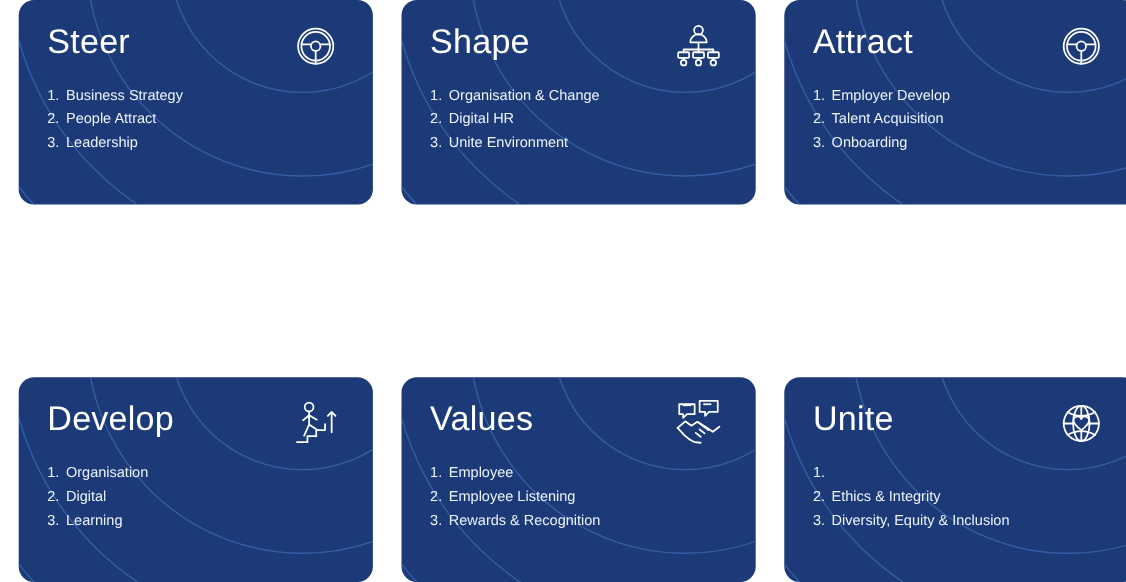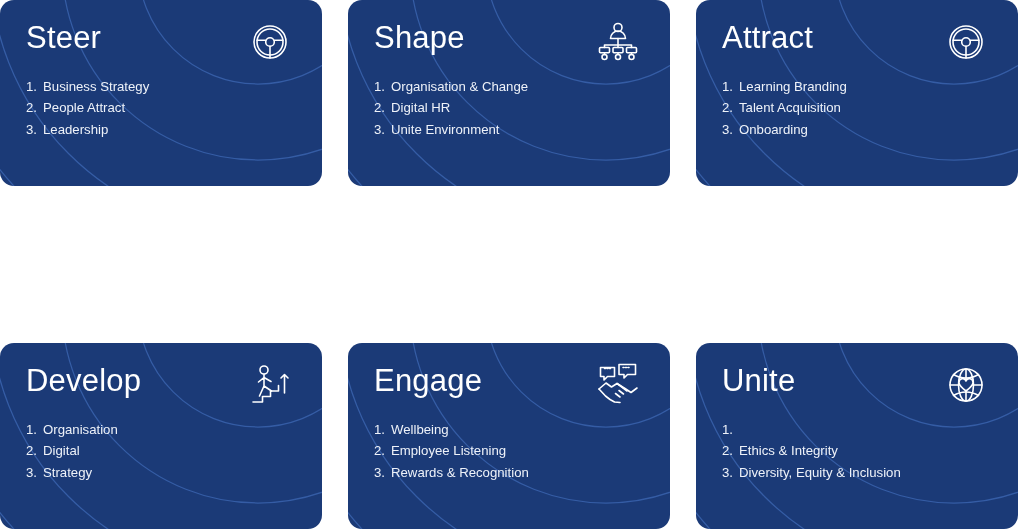--- a/index.html
+++ b/index.html
@@ -10,21 +10,21 @@
     overflow:hidden;
   }
   #grid {
     position:relative;
     width:1024px; height:529px;
     display:grid;
     grid-template-columns:322px 322px 322px;
     grid-template-rows:186px 186px;
     column-gap:26px;
     row-gap:157px;
-    padding-left:0;
+    padding-left:17px;
     align-content:start;
   }
   .card {
     position:relative;
     border-radius:14px;
     background:#1b3a77;
     overflow:hidden;
     padding:22px 0 0 26px;
   }
   .card-arcs {
@@ -155,21 +155,21 @@
           <circle cx="23" cy="23" r="13" fill="none" stroke="#ffffff" stroke-width="1.6" stroke-linecap="round" stroke-linejoin="round"></circle>
           <circle cx="23" cy="23" r="4.3" fill="none" stroke="#ffffff" stroke-width="1.6" stroke-linecap="round" stroke-linejoin="round"></circle>
           <path d="M10 21.3 H18.8 M27.2 21.3 H36 M23 27.3 V39" fill="none" stroke="#ffffff" stroke-width="1.6" stroke-linecap="round" stroke-linejoin="round"></path>
         </svg>
       </div>
       <div class="card-inner">
         <div class="card-title">Attract</div>
         <ul class="card-list">
           <li>
             <span class="li-num">1.</span>
-            <span>Learning Branding</span>
+            <span>Employer Develop</span>
           </li>
           <li>
             <span class="li-num">2.</span>
             <span>Talent Acquisition</span>
           </li>
           <li>
             <span class="li-num">3.</span>
             <span>Onboarding</span>
           </li>
         </ul>
@@ -196,21 +196,21 @@
           <li>
             <span class="li-num">1.</span>
             <span>Organisation</span>
           </li>
           <li>
             <span class="li-num">2.</span>
             <span>Digital</span>
           </li>
           <li>
             <span class="li-num">3.</span>
-            <span>Strategy</span>
+            <span>Learning</span>
           </li>
         </ul>
       </div>
     </div>
     <div class="card">
       <svg class="card-arcs" viewBox="0 0 322 186" preserveAspectRatio="none">
         <circle cx="258" cy="-36" r="120" fill="none" stroke="#3a63ad" stroke-width="1.25" opacity="0.85"></circle>
         <circle cx="258" cy="-36" r="196" fill="none" stroke="#3a63ad" stroke-width="1.25" opacity="0.85"></circle>
         <circle cx="258" cy="-36" r="268" fill="none" stroke="#3a63ad" stroke-width="1.25" opacity="0.85"></circle>
         <circle cx="258" cy="-36" r="330" fill="none" stroke="#3a63ad" stroke-width="1.25" opacity="0.85"></circle>
@@ -221,25 +221,25 @@
           <path d="M24 2.5 H40.5 V12.5 H32.5 L29 16 V12.5 H24 Z" fill="none" stroke="#ffffff" stroke-width="1.6" stroke-linecap="round" stroke-linejoin="round"></path>
           <path d="M9.5 6.5 h1 M12 6.5 h1 M14.5 6.5 h1" fill="none" stroke="#ffffff" stroke-width="1.6" stroke-linecap="round" stroke-linejoin="round"></path>
           <path d="M28 5.5 h1 M30.5 5.5 h1 M33 5.5 h1" fill="none" stroke="#ffffff" stroke-width="1.6" stroke-linecap="round" stroke-linejoin="round"></path>
           <path d="M4 27 L11 21 L16.5 25 L22 21.5 L27.5 25.5" fill="none" stroke="#ffffff" stroke-width="1.6" stroke-linecap="round" stroke-linejoin="round"></path>
           <path d="M22 21.5 L30 26.5 L36 30.5 L42 26" fill="none" stroke="#ffffff" stroke-width="1.6" stroke-linecap="round" stroke-linejoin="round"></path>
           <path d="M4 27 L10.5 34 M10.5 34 L15 37.5 M15 37.5 L19.5 40 M19.5 40 L25 40.5" fill="none" stroke="#ffffff" stroke-width="1.6" stroke-linecap="round" stroke-linejoin="round"></path>
           <path d="M27.5 25.5 L32 29 M24 28.5 L28.5 32 M20.5 31.5 L25 35" fill="none" stroke="#ffffff" stroke-width="1.6" stroke-linecap="round" stroke-linejoin="round"></path>
         </svg>
       </div>
       <div class="card-inner">
-        <div class="card-title">Engage</div>
-        <ul class="card-list">
-          <li>
-            <span class="li-num">1.</span>
-            <span>Wellbeing</span>
+        <div class="card-title">Values</div>
+        <ul class="card-list">
+          <li>
+            <span class="li-num">1.</span>
+            <span>Employee</span>
           </li>
           <li>
             <span class="li-num">2.</span>
             <span>Employee Listening</span>
           </li>
           <li>
             <span class="li-num">3.</span>
             <span>Rewards &amp; Recognition</span>
           </li>
         </ul>

